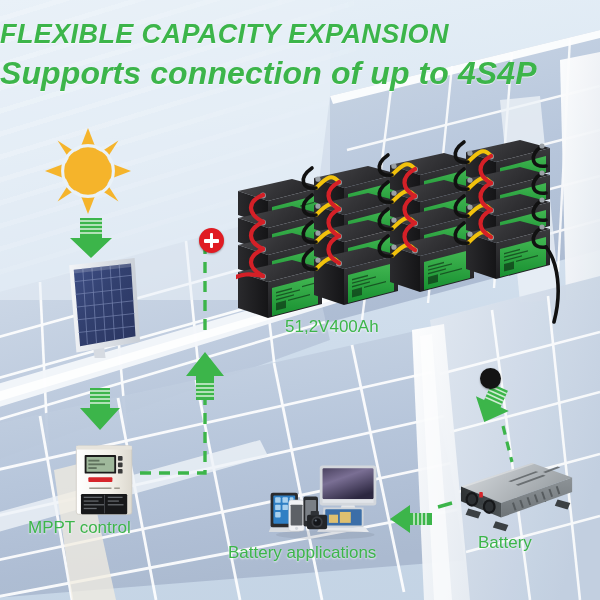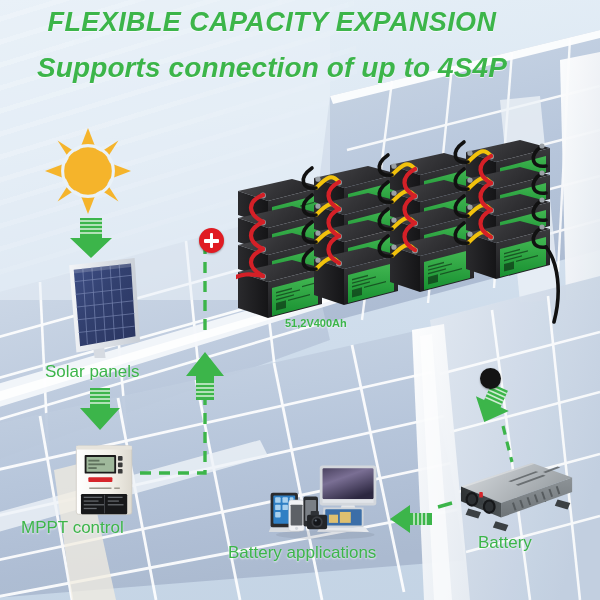--- a/index.html
+++ b/index.html
@@ -22,40 +22,40 @@
         rgba(255,255,255,.55) 0px, rgba(255,255,255,.55) 5px,
         rgba(255,255,255,0) 5px, rgba(255,255,255,0) 22px);
     transform:rotate(-3deg);
     opacity:.85;
     -webkit-mask-image:radial-gradient(ellipse at 12% 22%, #000 0%, rgba(0,0,0,.6) 45%, transparent 78%);
             mask-image:radial-gradient(ellipse at 12% 22%, #000 0%, rgba(0,0,0,.6) 45%, transparent 78%);
   }
   .panel-field{position:absolute;left:0;top:0;width:600px;height:600px;}
 
   
-  .title-wrap{position:absolute;left:0;top:8px;width:544px;text-align:center;z-index:40;}
+  .title-wrap{position:absolute;left:0;top:20px;width:544px;text-align:left;z-index:40;}
   .title-1{
     font-size:27px;font-weight:bold;font-style:italic;color:#3cb54a;
     letter-spacing:.4px;line-height:1.08;
     text-shadow:0 1px 0 rgba(255,255,255,.65);
   }
   .title-2{
-    font-size:28px;font-weight:bold;font-style:italic;color:#3cb54a;
-    letter-spacing:.1px;line-height:1.12;margin-top:15px;
+    font-size:32px;font-weight:bold;font-style:italic;color:#3cb54a;
+    letter-spacing:.1px;line-height:1.12;margin-top:7px;
     text-shadow:0 1px 0 rgba(255,255,255,.65);
   }
 
   
   .lbl{
     position:absolute;color:#3cb54a;font-size:17px;white-space:nowrap;z-index:40;
     text-shadow:0 1px 2px rgba(255,255,255,.8);
   }
-  .lbl-batt{ left:285px; top:316px; font-size:11px; line-height:1.35; text-align:center;font-weight:bold;}
+  .lbl-batt{ left:285px; top:316px; font-size:17px; line-height:1.35; text-align:center;}
   .lbl-solar{ left:45px; top:362px;}
-  .lbl-mppt{ left:21px; top:518px;}
+  .lbl-mppt{ left:28px; top:518px;}
   .lbl-apps{ left:228px; top:543px;}
   .lbl-inv{ left:478px; top:533px;}
 
   
   .sun{position:absolute;left:45px;top:128px;width:86px;height:86px;z-index:20;}
 
   
   .solar-panel{position:absolute;left:60px;top:258px;width:82px;height:100px;z-index:20;}
 
   
@@ -817,18 +817,17 @@
       <line x1="438" y1="507" x2="452" y2="503" stroke="#3cb54a" stroke-width="3.4"></line>
     </g>
   </svg>
 
   <div class="terminal-plus"></div>
   <div class="terminal-minus"></div>
 
   <div class="lbl lbl-batt">
     <div>51,2V400Ah</div>
   </div>
-  <div class="lbl lbl-solar">Solar panels</div>
   <div class="lbl lbl-mppt">MPPT control</div>
   <div class="lbl lbl-apps">Battery applications</div>
   <div class="lbl lbl-inv">Battery</div>
 
 </div>
 
 </body></html>

